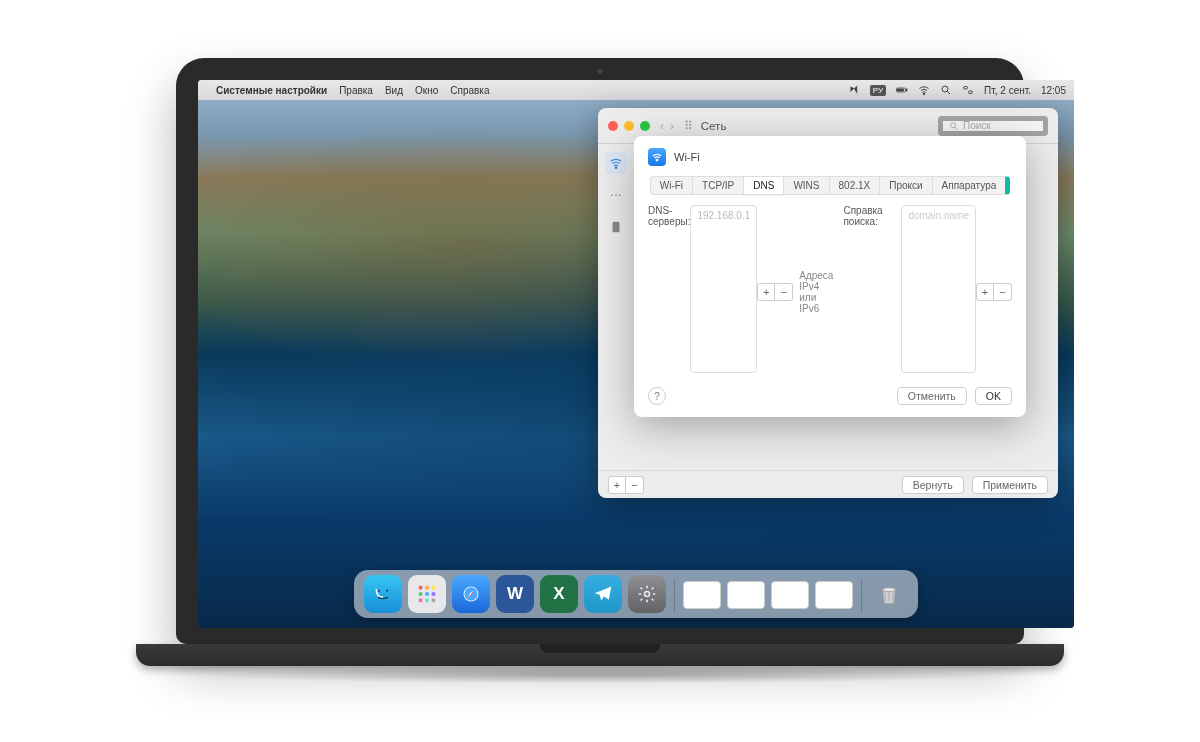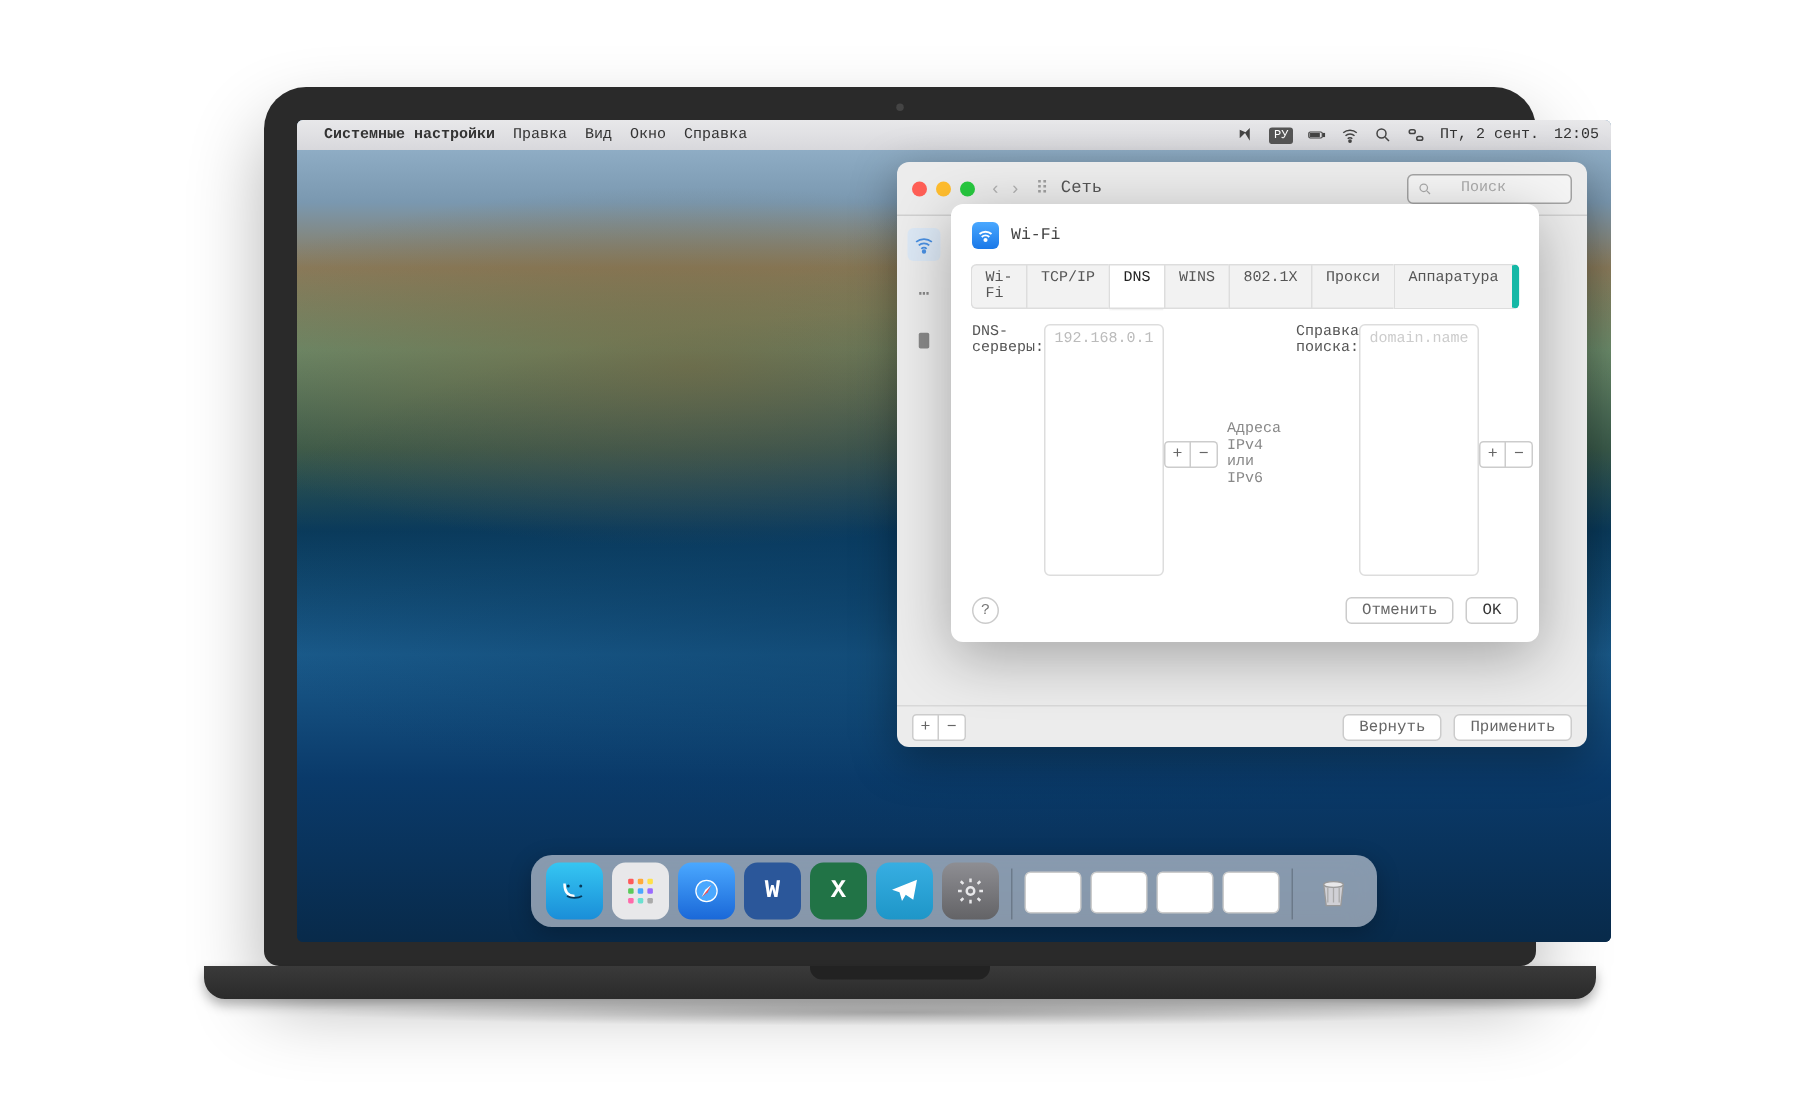--- a/index.html
+++ b/index.html
@@ -9,21 +9,20 @@
   justify-content: center;
   align-items: center;
   height: 742px;
   width: 1200px;
   font-family: -apple-system, "Helvetica Neue", Arial, sans-serif;
   overflow: hidden;
 }
 .laptop {
   position: relative;
   width: 848px;
-  font-family: Liberation Mono, monospace;
 }
 .screen-bezel {
   background: #2a2a2a;
   border-radius: 28px 28px 10px 10px;
   padding: 22px 22px 16px 22px;
   box-shadow: 0 25px 50px rgba(0,0,0,.3);
 }
 .camera-dot {
   position: absolute;
   top: 11px;
@@ -75,21 +74,21 @@
 .parent-tb {
   height: 36px; display:flex; align-items:center; padding:0 10px;
   border-bottom: 1px solid #d0d0d0;
 }
 .traffic { display:flex; gap:6px; margin-right:10px;}
 .traffic span{ width:10px;height:10px;border-radius:50%;}
 .tr{background:#ff5f56}.ty{background:#ffbd2e}.tg{background:#27c93f}
 .ptb-nav{display:flex;gap:6px;margin-right:10px;color:#b0b0b0;font-size:12px}
 .ptb-grid{color:#a0a0a0;margin-right:8px;font-size:12px}
 .ptb-title{font-size:11.5px;color:#555;font-weight:500}
-.ptb-search{margin-left:auto;background:#f5f5f5;border:1px solid #a3a3a3;border-radius:4px;height:20px;width:110px;font-size:10px;color:#aaa;padding:0 6px;display:flex;align-items:center;gap:19px}
+.ptb-search{margin-left:auto;background:#f5f5f5;border:5px solid #a3a3a3;border-radius:4px;height:20px;width:110px;font-size:10px;color:#aaa;padding:0 6px;display:flex;align-items:center;gap:4px}
 .parent-body{display:flex;height:calc(100% - 64px)}
 .parent-side{width:36px;padding:8px 0;display:flex;flex-direction:column;align-items:center;gap:10px}
 .side-ic{width:22px;height:22px;border-radius:4px;display:flex;align-items:center;justify-content:center;color:#888;font-size:14px}
 .side-ic.active{background:#dce8f5}
 .parent-foot{position:absolute;bottom:0;left:0;right:0;height:28px;border-top:1px solid #d8d8d8;display:flex;align-items:center;padding:0 10px;gap:8px}
 .pill-btn{background:#fff;border:1px solid #ccc;border-radius:4px;font-size:10.5px;padding:2px 10px;color:#666}
 .pill-btn.primary{color:#333}
 .plus-minus{display:flex}
 .pm-btn{width:18px;height:18px;border:1px solid #ccc;background:#fff;display:flex;align-items:center;justify-content:center;font-size:11px;color:#666}
 .pm-btn:first-child{border-radius:3px 0 0 3px}

